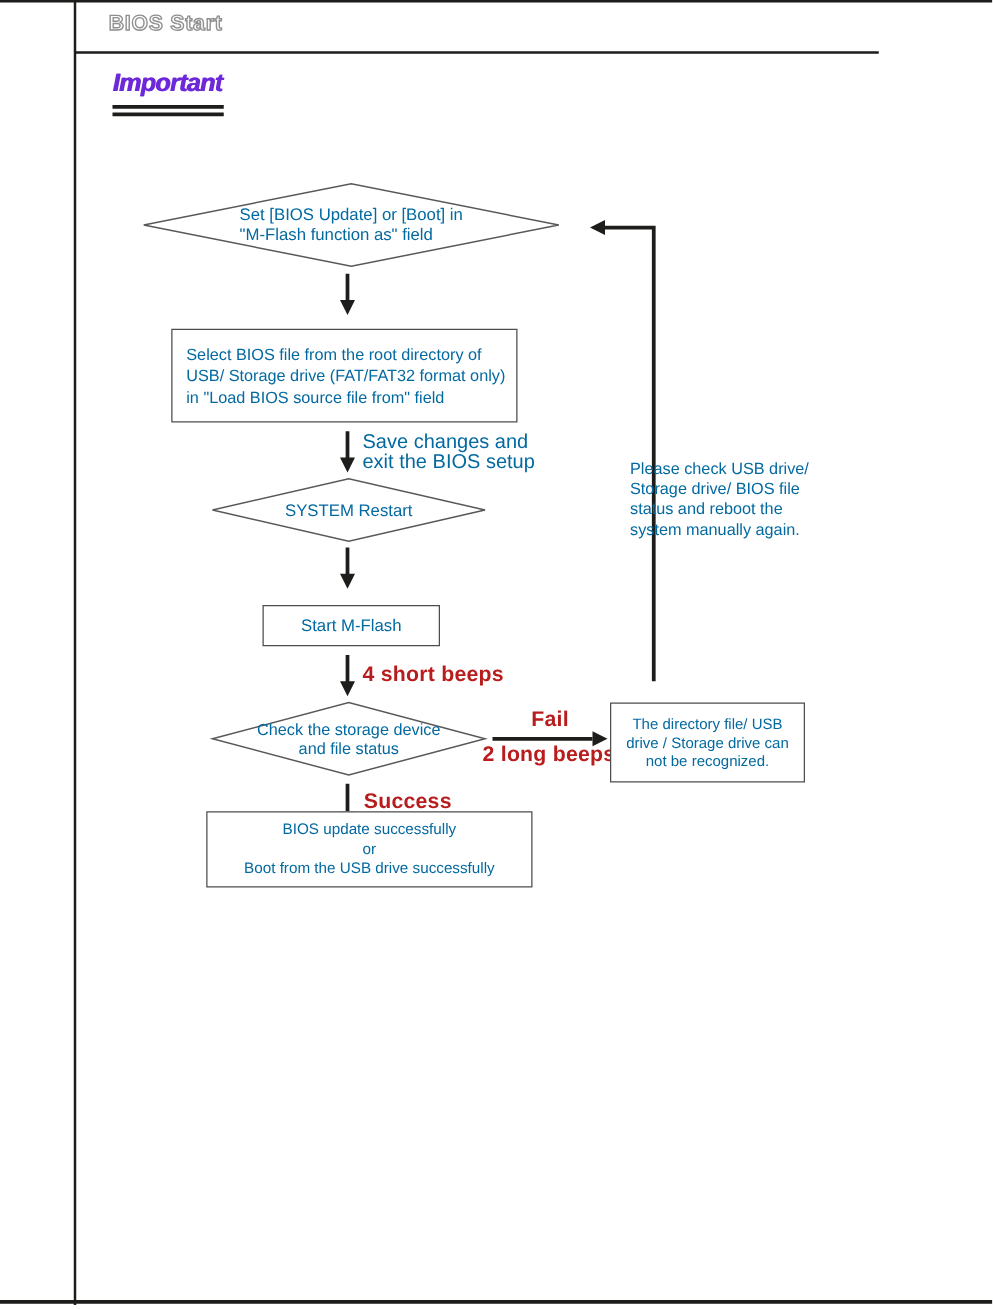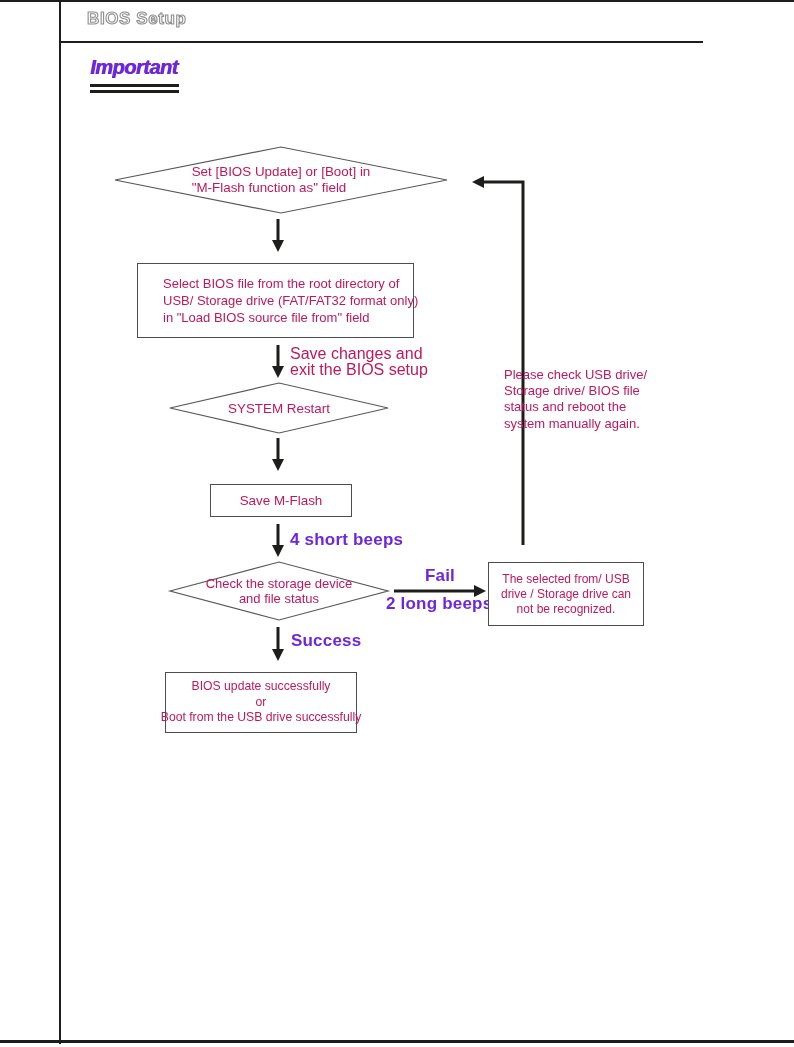--- a/index.html
+++ b/index.html
@@ -15,35 +15,35 @@
     color:#fdfdfd;-webkit-text-stroke:1.1px #8f8f8f;
   }
   .important{
     position:absolute;left:90px;top:56px;font-size:20px;font-weight:800;font-style:italic;
     color:#6d28d9;text-shadow:.7px 0 0 currentColor;letter-spacing:-.5px;
   }
   
   .pre{white-space:pre;}
   .center-flex{display:flex;align-items:center;justify-content:center;text-align:center;}
   .node-box{position:absolute;border:1.5px solid #4d4d4f;background:#fff;box-sizing:border-box;}
-  .t-node{font-size:13px;line-height:17px;color:#be185d;}
-  .t-label-bold{position:absolute;font-size:17px;font-weight:700;color:#6d28d9;letter-spacing:.2px;}
+  .t-node{font-size:13px;line-height:17px;color:#0369a1;}
+  .t-label-bold{position:absolute;font-size:17px;font-weight:700;color:#b91c1c;letter-spacing:.2px;}
   svg.overlay{position:absolute;left:0;top:0;}
 </style>
 </head>
 <body>
 
 <div id="canvas">
 
   <div class="rule" style="left:0;top:0;width:794px;height:2px;"></div>
   <div class="rule" style="left:59px;top:0;width:2px;height:1044px;"></div>
   <div class="rule" style="left:60px;top:41px;width:643px;height:2px;"></div>
   <div class="rule" style="left:0;top:1040px;width:794px;height:3px;"></div>
 
-  <div class="header-title">BIOS Setup</div>
+  <div class="header-title">BIOS Start</div>
 
   <div class="important">Important</div>
   <div class="rule" style="left:90px;top:84px;width:89px;height:3px;"></div>
   <div class="rule" style="left:90px;top:90px;width:89px;height:3px;"></div>
 
   <svg class="overlay" width="794" height="1047" viewBox="0 0 794 1047">
 
     <g stroke="#58585a" stroke-width="1.2" fill="#ffffff">
       <polygon points="115,180 281,147 447,180 281,213"></polygon>
       <polygon points="170,408 279,383 388,408 279,433"></polygon>
@@ -69,56 +69,56 @@
     </g>
 
     <polyline points="523,545 523,182 484,182" fill="none" stroke="#1d1d1b" stroke-width="3"></polyline>
   </svg>
 
   <div class="abs center-flex" style="left:115px;top:150px;width:332px;height:60px;">
     <div class="t-node pre" style="text-align:left;font-size:13.4px;line-height:16.5px;">Set [BIOS Update] or [Boot] in
 "M-Flash function as" field</div>
   </div>
 
-  <div class="node-box" style="left:137px;top:263px;width:277px;height:75px;display:flex;align-items:center;padding-left:25px;">
+  <div class="node-box" style="left:137px;top:263px;width:277px;height:75px;display:flex;align-items:center;padding-left:11px;">
     <div class="t-node pre" style="text-align:left;">Select BIOS file from the root directory of
 USB/ Storage drive (FAT/FAT32 format only)
 in "Load BIOS source file from" field</div>
   </div>
 
   <div class="abs t-node pre" style="left:290px;top:346px;font-size:16px;line-height:15.5px;">Save changes and
 exit the BIOS setup</div>
 
   <div class="abs center-flex" style="left:170px;top:383px;width:218px;height:50px;">
     <div class="t-node" style="font-size:13.4px;text-align:center;">SYSTEM Restart</div>
   </div>
 
   <div class="node-box center-flex" style="left:210px;top:484px;width:142px;height:33px;">
-    <div class="t-node" style="font-size:13.4px;">Save M-Flash</div>
+    <div class="t-node" style="font-size:13.4px;">Start M-Flash</div>
   </div>
 
   <div class="t-label-bold" style="left:290px;top:530px;">4 short beeps</div>
 
   <div class="abs center-flex" style="left:170px;top:562px;width:218px;height:58px;">
     <div class="t-node pre" style="font-size:13px;line-height:15px;">Check the storage device
 and file status</div>
   </div>
 
   <div class="t-label-bold" style="left:394px;top:566px;width:92px;text-align:center;">Fail</div>
   <div class="t-label-bold" style="left:386px;top:594px;">2 long beeps</div>
 
   <div class="node-box center-flex" style="left:488px;top:562px;width:156px;height:64px;">
-    <div class="t-node pre" style="font-size:12px;line-height:15px;">The selected from/ USB
+    <div class="t-node pre" style="font-size:12px;line-height:15px;">The directory file/ USB
 drive / Storage drive can
 not be recognized.</div>
   </div>
 
   <div class="t-label-bold" style="left:291px;top:631px;">Success</div>
 
-  <div class="node-box center-flex" style="left:165px;top:672px;width:192px;height:61px;">
+  <div class="node-box center-flex" style="left:165px;top:649px;width:261px;height:61px;">
     <div class="t-node pre" style="font-size:12.2px;line-height:15.5px;">BIOS update successfully
 or
 Boot from the USB drive successfully</div>
   </div>
 
   <div class="abs t-node pre" style="left:504px;top:367px;font-size:13px;line-height:16.2px;">Please check USB drive/
 Storage drive/ BIOS file
 status and reboot the
 system manually again.</div>
 

